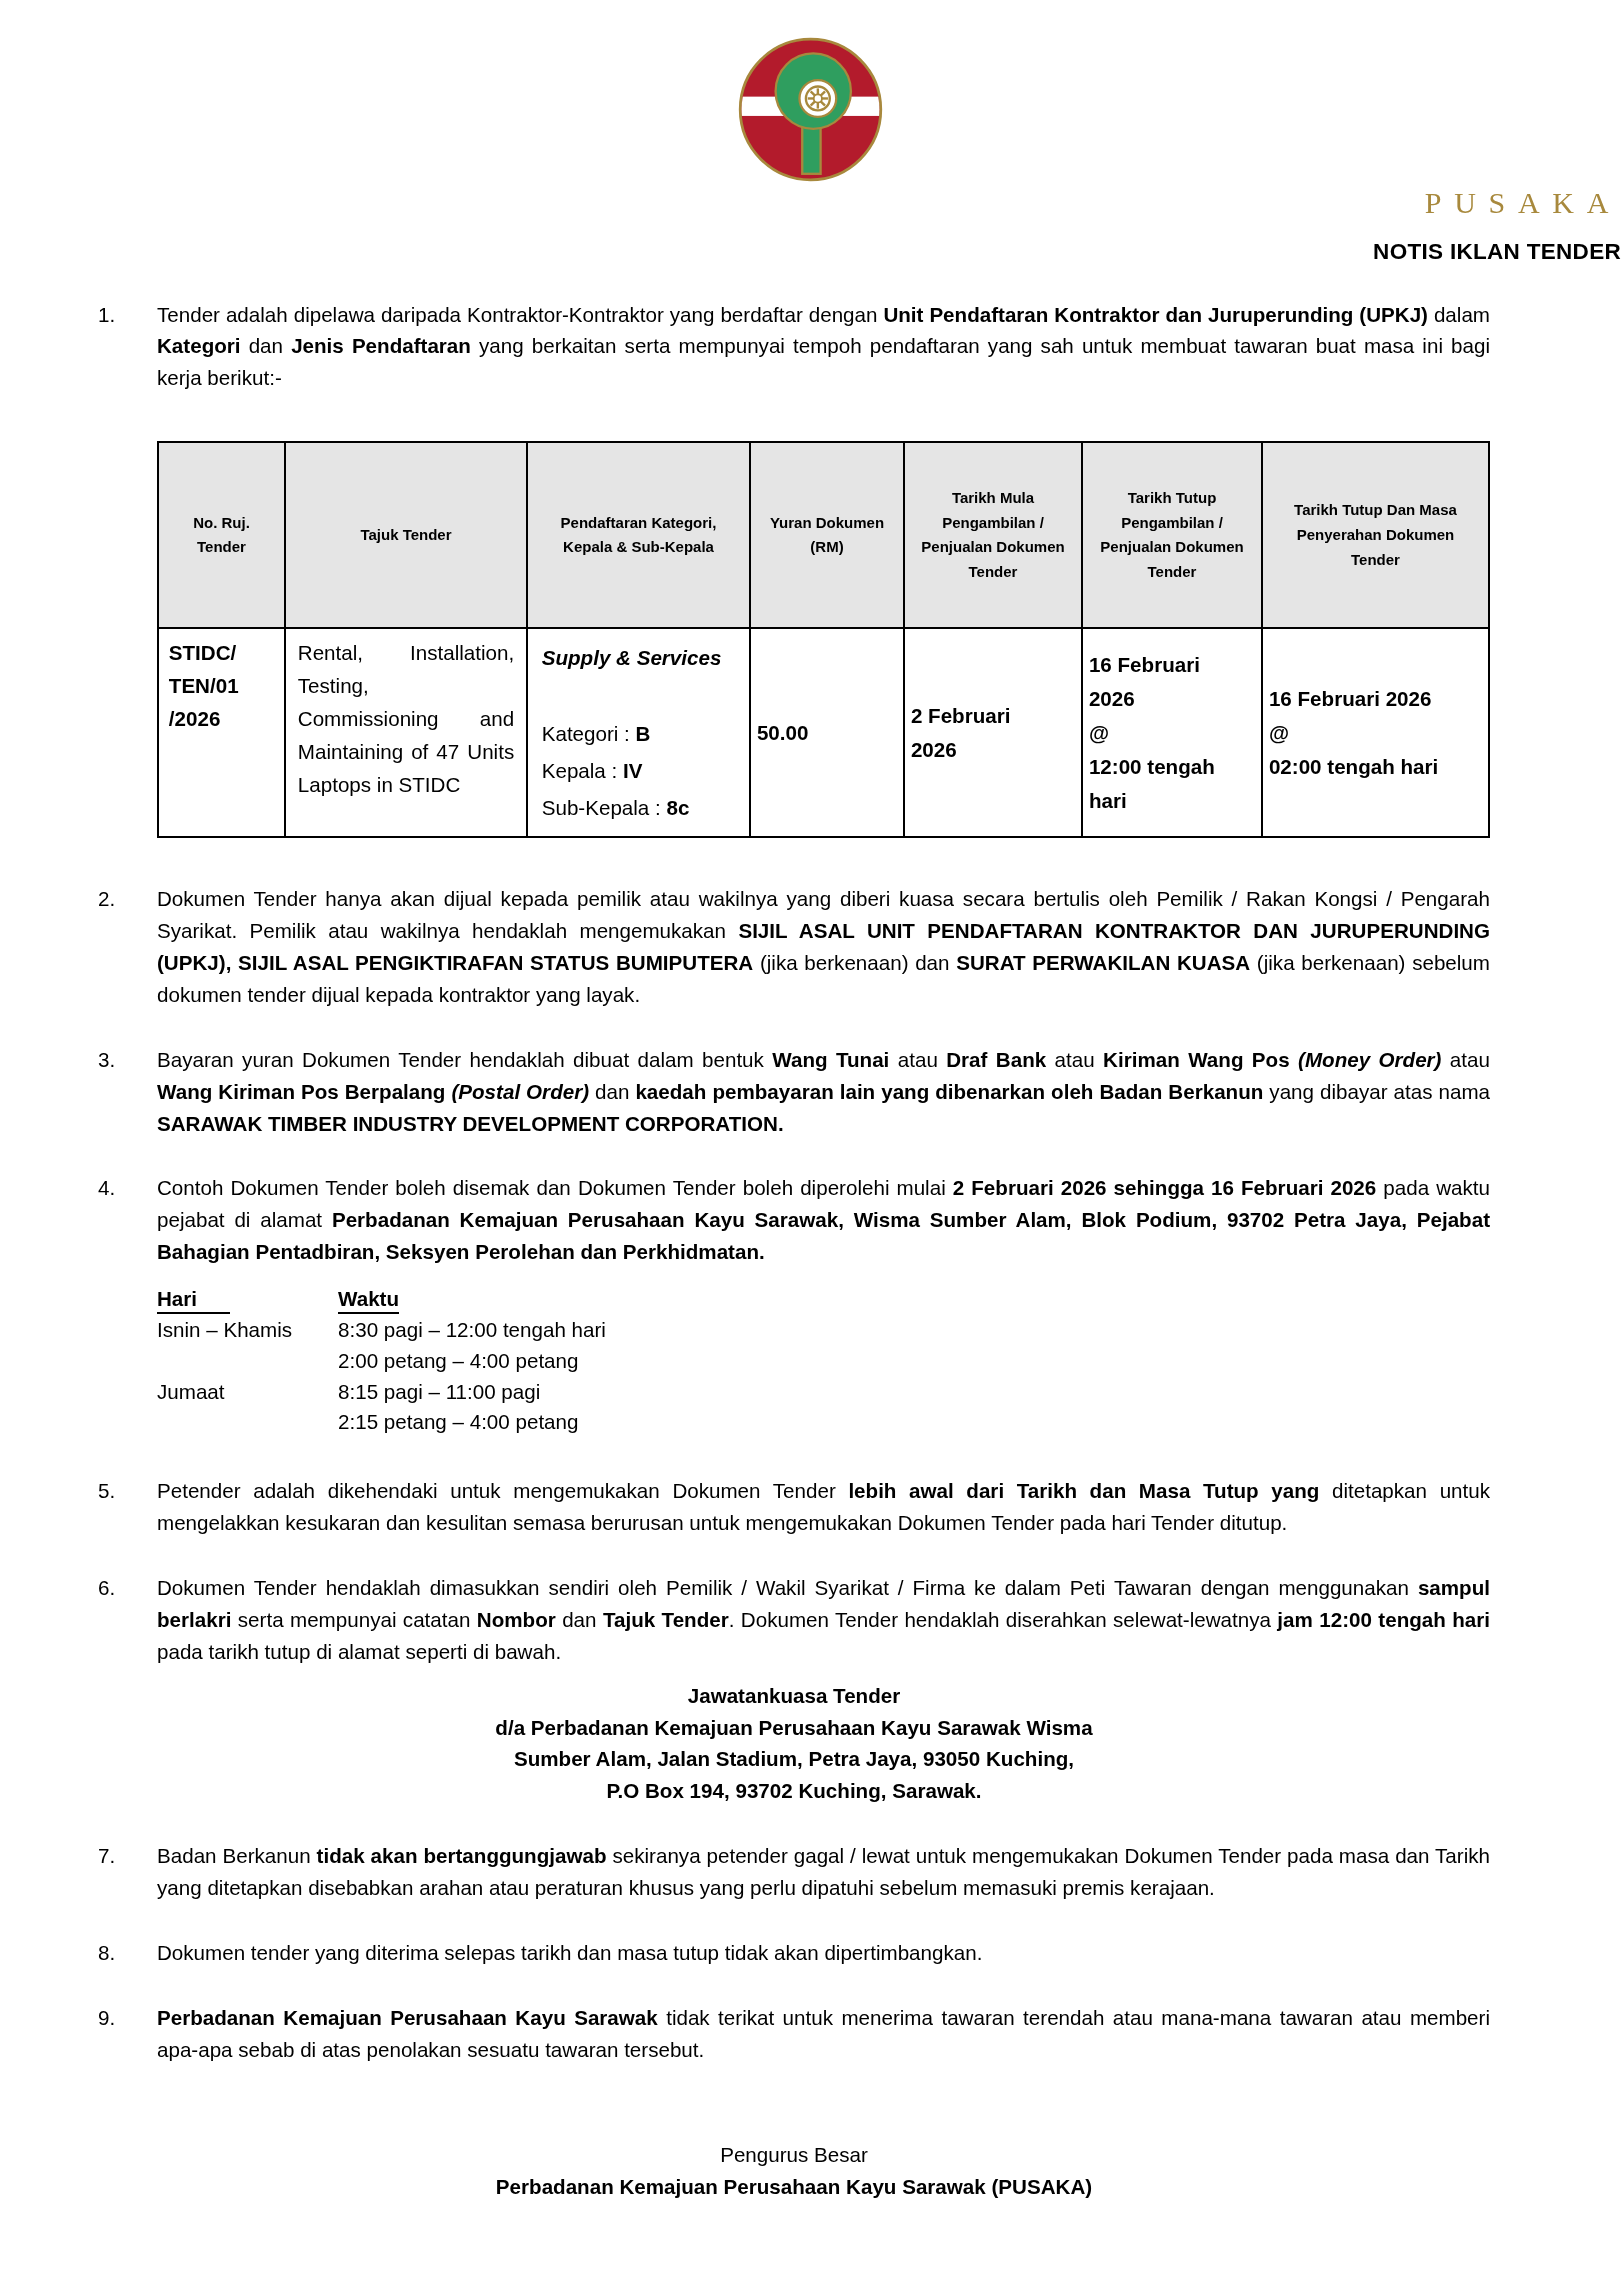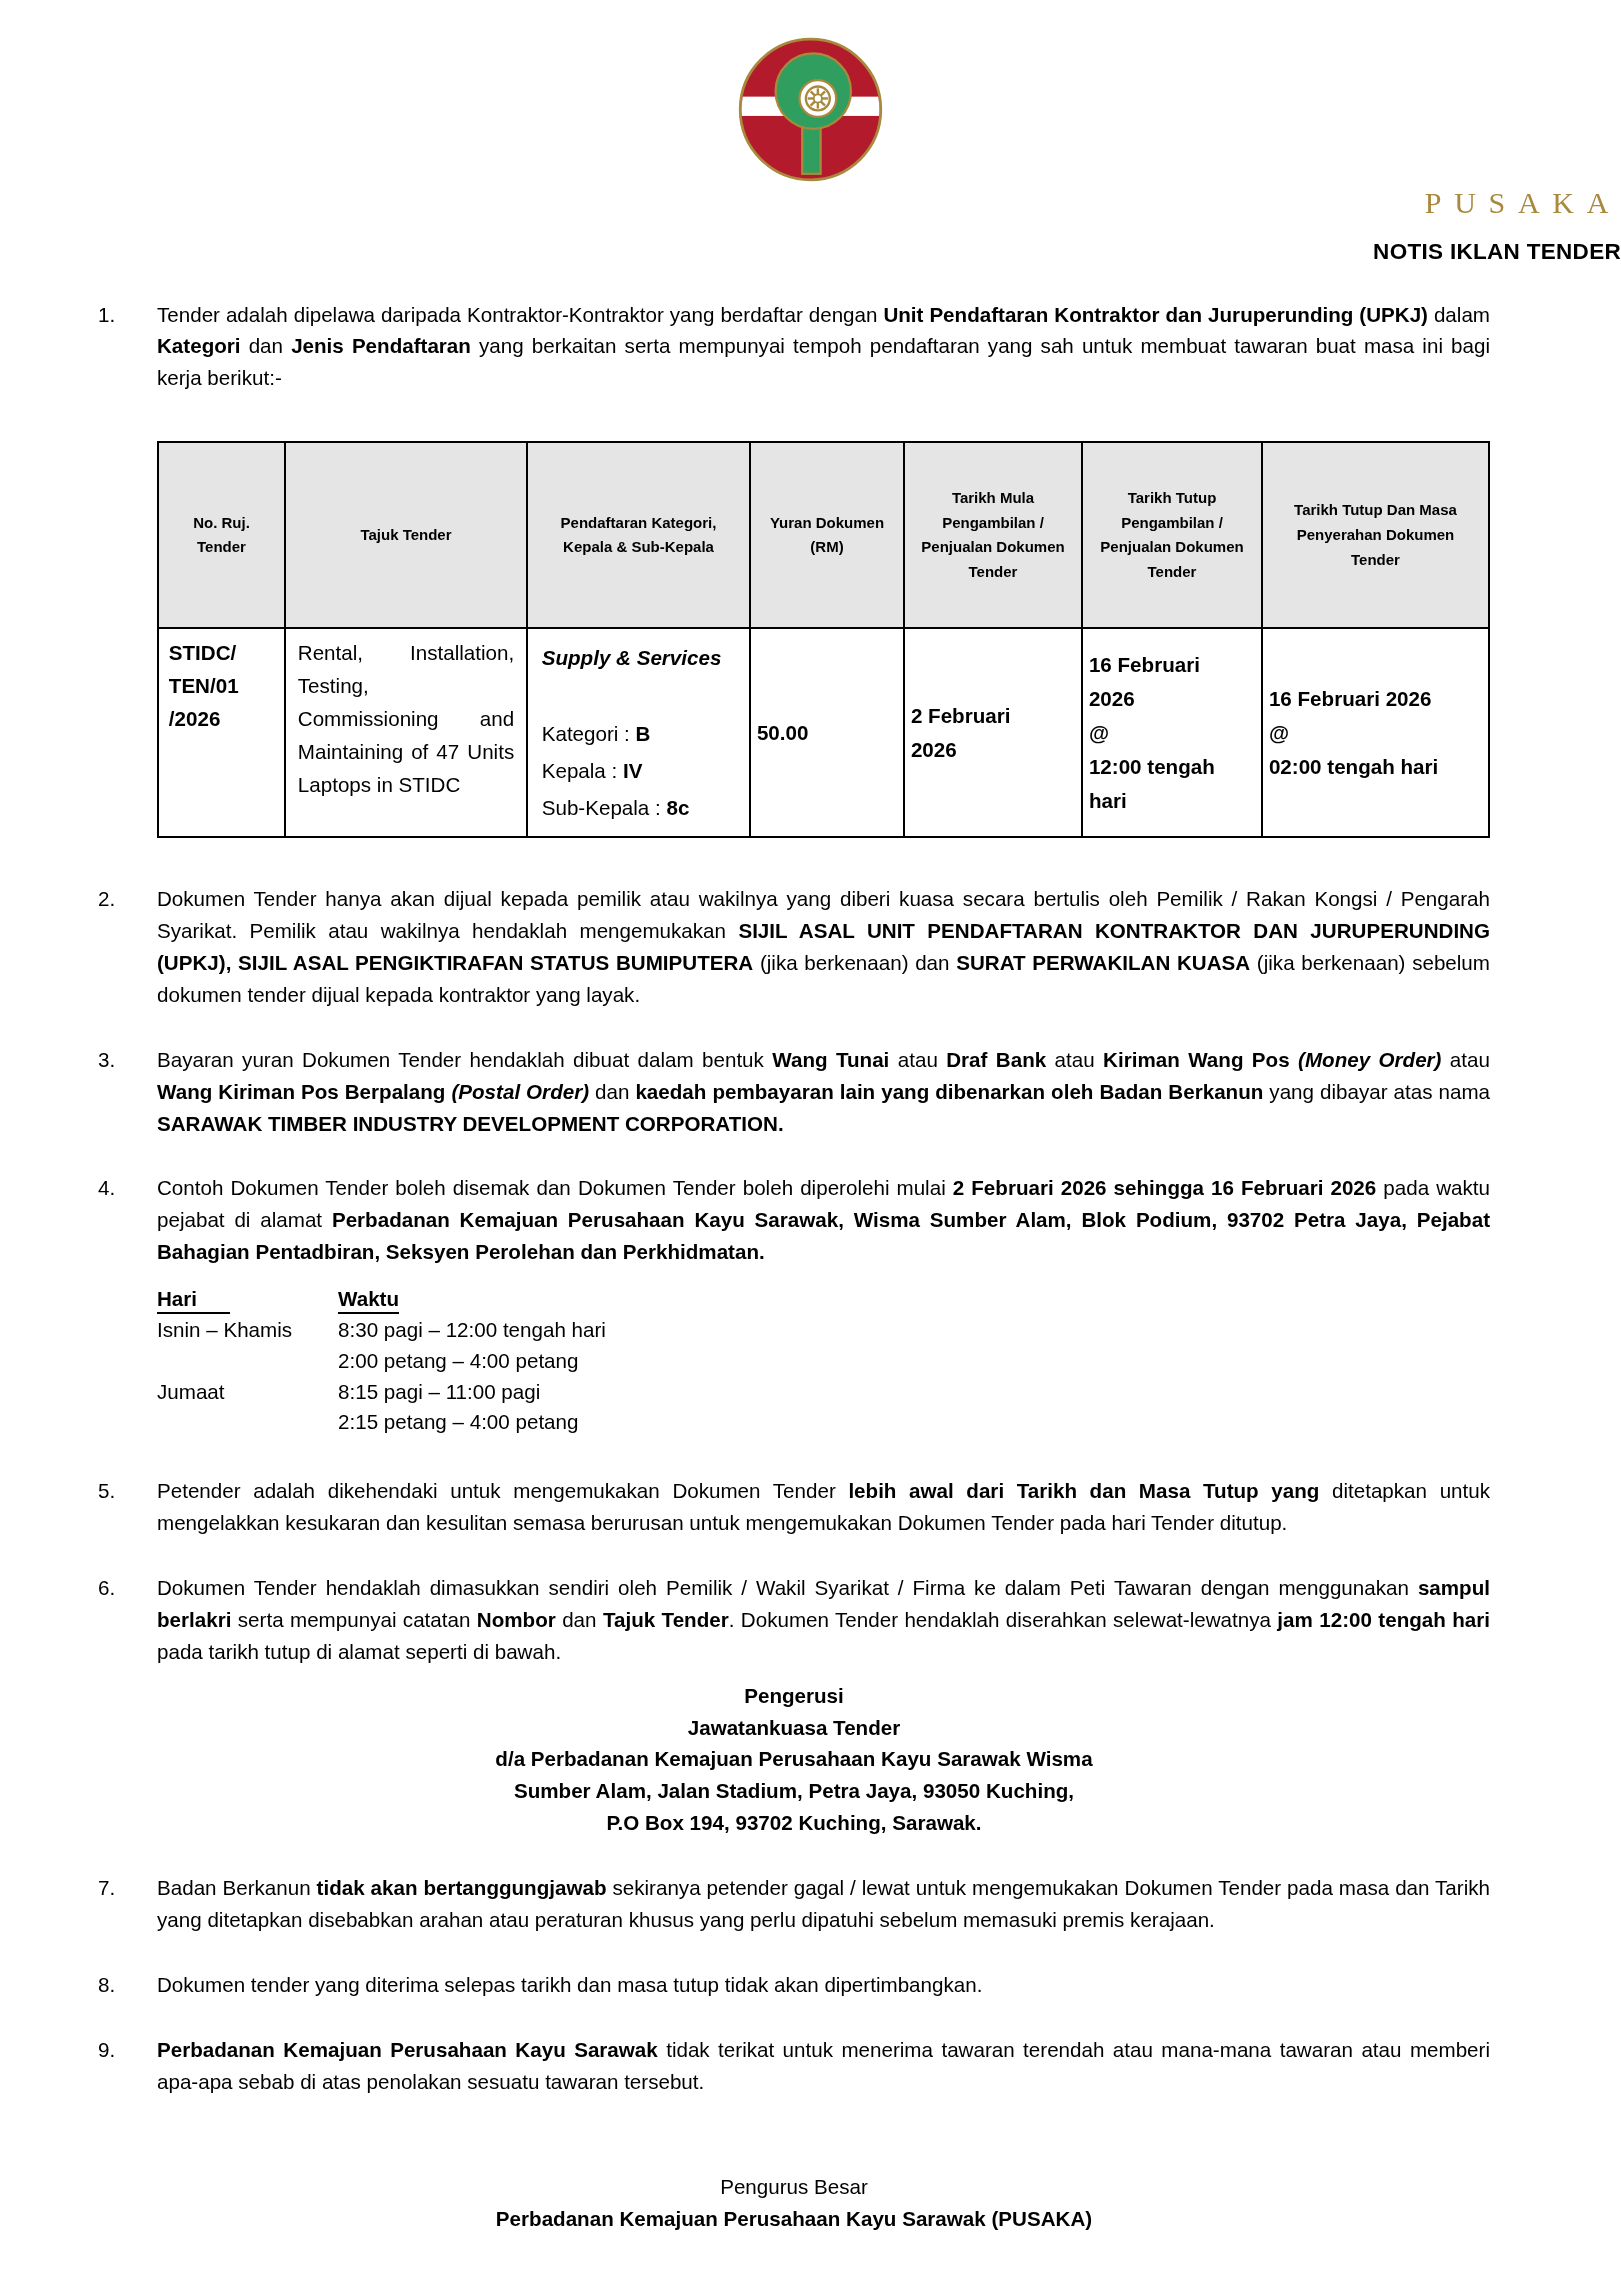--- a/index.html
+++ b/index.html
@@ -193,21 +193,20 @@
       <span class="num">5.</span>
       <div class="body"><span>Petender adalah dikehendaki untuk mengemukakan Dokumen Tender </span><span class="b">lebih awal dari Tarikh dan Masa Tutup yang</span><span> ditetapkan untuk mengelakkan kesukaran dan kesulitan semasa berurusan untuk mengemukakan Dokumen Tender pada hari Tender ditutup.</span></div>
     </div>
 
     <div class="item mt3">
       <span class="num">6.</span>
       <div class="body"><span>Dokumen Tender hendaklah dimasukkan sendiri oleh Pemilik / Wakil Syarikat / Firma ke dalam Peti Tawaran dengan menggunakan </span><span class="b">sampul berlakri</span><span> serta mempunyai catatan </span><span class="b">Nombor</span><span> dan </span><span class="b">Tajuk Tender</span><span>. Dokumen Tender hendaklah diserahkan selewat-lewatnya </span><span class="b">jam 12:00 tengah hari</span><span> pada tarikh tutup di alamat seperti di bawah.</span></div>
     </div>
 
     <div class="address">
-      <div>Pengerusi</div>
       <div>Jawatankuasa Tender</div>
       <div>d/a Perbadanan Kemajuan Perusahaan Kayu Sarawak Wisma</div>
       <div>Sumber Alam, Jalan Stadium, Petra Jaya, 93050 Kuching,</div>
       <div>P.O Box 194, 93702 Kuching, Sarawak.</div>
     </div>
 
     <div class="item mt3">
       <span class="num">7.</span>
       <div class="body"><span>Badan Berkanun </span><span class="b">tidak akan bertanggungjawab</span><span> sekiranya petender gagal / lewat untuk mengemukakan Dokumen Tender pada masa dan Tarikh yang ditetapkan disebabkan arahan atau peraturan khusus yang perlu dipatuhi sebelum memasuki premis kerajaan.</span></div>
     </div>

